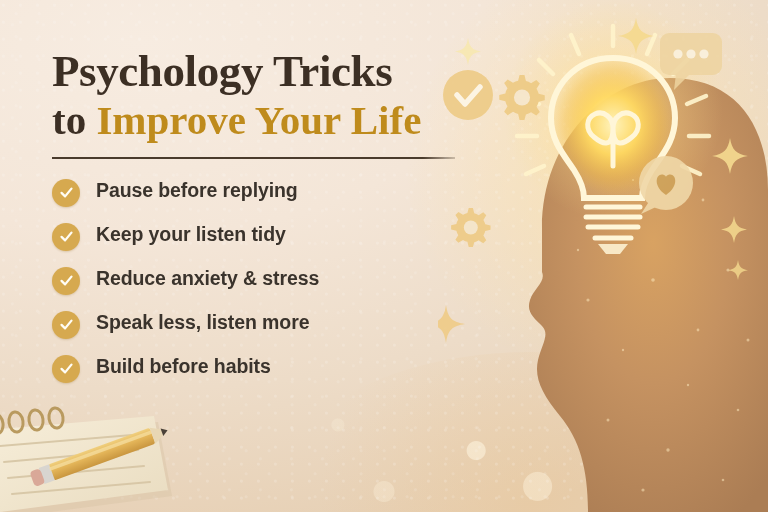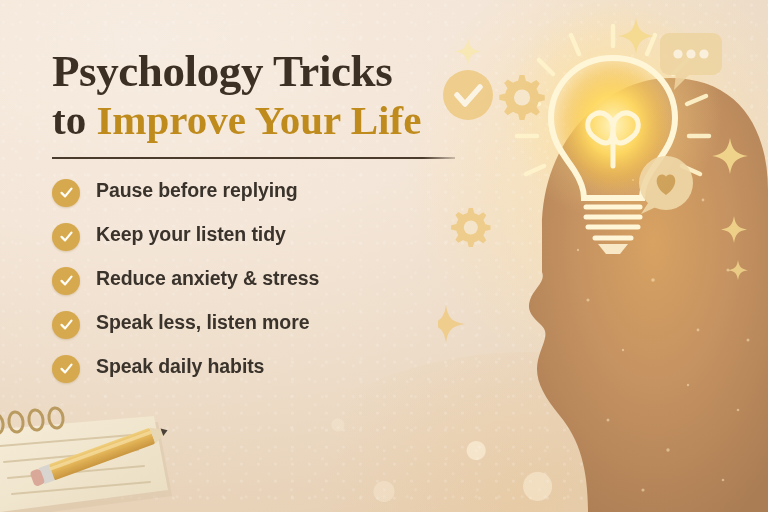--- a/index.html
+++ b/index.html
@@ -342,18 +342,18 @@
             </svg>
         </span>
         <span class="item-label">Speak less, listen more</span>
       </div>
       <div class="list-item">
         <span class="check">
           <svg viewBox="0 0 24 24">
               <path d="M5 12.5 l5 5 9-11" fill="none" stroke="#fffdf5" stroke-width="3.2" stroke-linecap="round" stroke-linejoin="round"></path>
             </svg>
         </span>
-        <span class="item-label">Speak daily habits</span>
+        <span class="item-label">Build before habits</span>
       </div>
     </div>
   </div>
 
 </div>
 
 </body></html>

